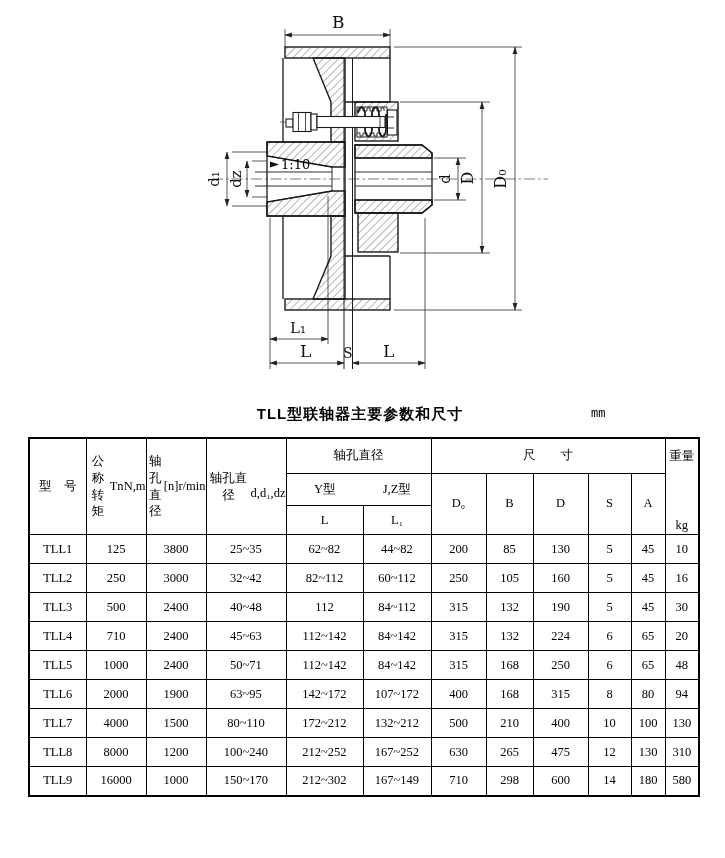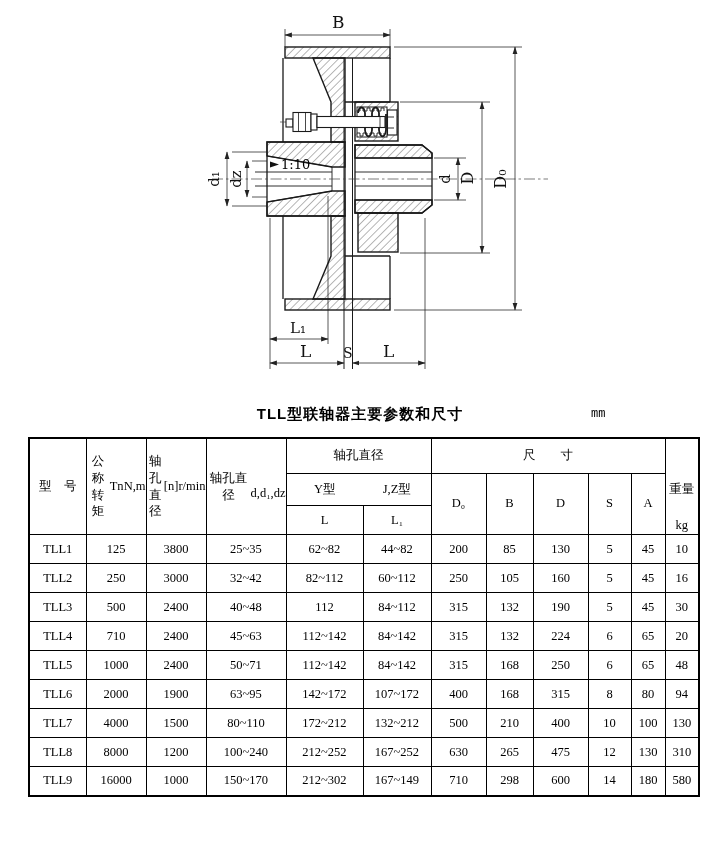--- a/index.html
+++ b/index.html
@@ -12,21 +12,21 @@
   .unit{position:absolute;left:591px;top:5px;font-family:Liberation Mono, monospace;font-size:12px;}
   table.ptable{position:absolute;left:28px;top:437px;width:670px;border-collapse:collapse;table-layout:fixed;
                border:2px solid #000;}
   .ptable th,.ptable td{border:1px solid #000;padding:0;text-align:center;vertical-align:middle;
                font-weight:normal;font-size:12.5px;line-height:1.35;overflow:hidden;}
   .ptable thead tr.h1{height:35px;} .ptable thead tr.h2{height:31px;} .ptable thead tr.h3{height:29px;}
   .ptable tbody tr{height:29px;}
   .noR{border-right:none!important;margin-top:44px;} .noL{border-left:none!important;}
   .stack{display:flex;justify-content:center;align-items:center;height:100%;}
   .stack .gap{margin-top:13px;}
-  .wcell{display:flex;flex-direction:column;justify-content:flex-end;align-items:center;height:95px;padding-top:9px;box-sizing:border-box;}
+  .wcell{display:flex;flex-direction:column;justify-content:space-between;align-items:center;height:95px;padding-top:9px;box-sizing:border-box;}
   .wcell .kg{margin-top:19px;}
 </style>
 </head>
 <body>
 
 <div class="page">
 
   <svg class="drawing" width="725" height="402" viewBox="0 0 725 402" xmlns="http://www.w3.org/2000/svg">
     <defs>
       <pattern id="hatch" patternUnits="userSpaceOnUse" width="5.5" height="5.5" patternTransform="rotate(45)">

